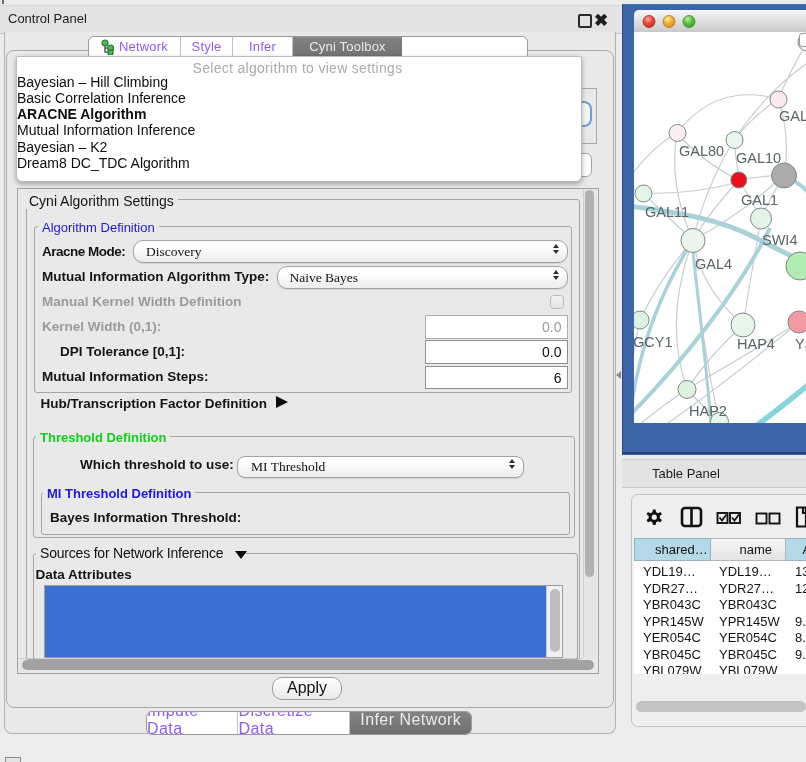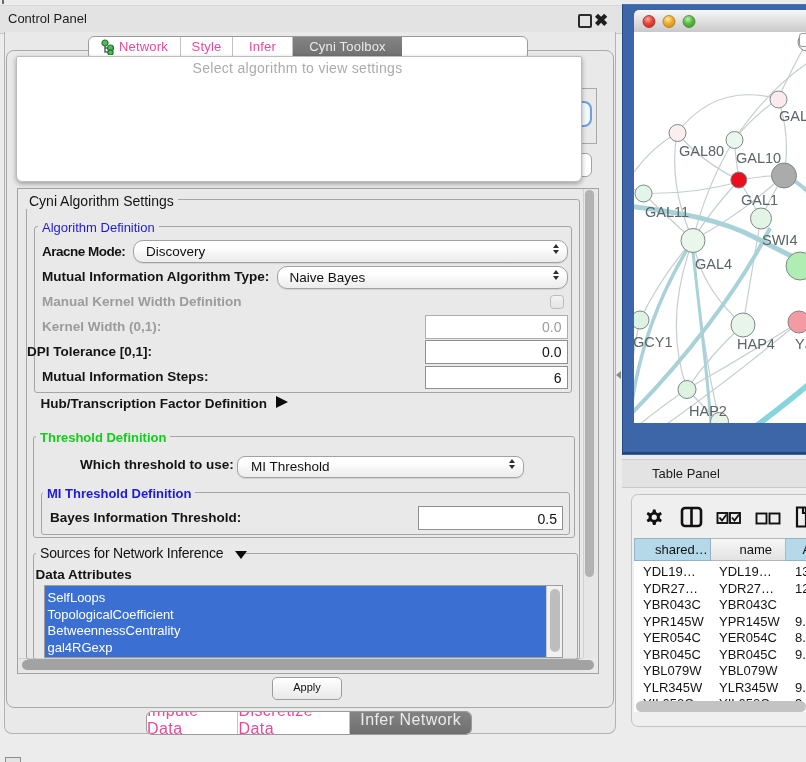--- a/index.html
+++ b/index.html
@@ -5,35 +5,35 @@
   html,body{margin:0;padding:0;}
   #root{position:relative;width:806px;height:762px;background:#ececec;overflow:hidden;
         font-family:"Liberation Sans",sans-serif;font-size:13px;color:#111;}
   .abs{position:absolute;}
   .lbl{position:absolute;font-weight:bold;font-size:13.5px;white-space:nowrap;color:#141414;}
   .gray{color:#9b9b9b;}
   .groupbox{position:absolute;border:1px solid #a5a5a5;border-radius:3px;box-shadow:inset 0 0 0 0 #fff;}
   .gtitle{position:absolute;background:#e9e9e9;padding:0 4px;white-space:nowrap;font-size:13px;}
   .combo{position:absolute;background:linear-gradient(#ffffff 30%,#f3f3f3 70%,#ececec);border:1px solid #a2a2a2;
          border-radius:10px;box-shadow:0 1px 1px rgba(0,0,0,0.10);}
-  .combo .ctext{position:absolute;top:3px;white-space:nowrap;font-size:13.5px;}
+  .combo .ctext{position:absolute;top:3px;white-space:nowrap;font-size:13.5px;font-family:Liberation Serif, serif;}
   .carrows{position:absolute;width:10px;display:flex;flex-direction:column;align-items:center;}
   .tri-up{width:0;height:0;border-left:3.6px solid transparent;border-right:3.6px solid transparent;
           border-bottom:4.6px solid #2e2e2e;margin-bottom:2.4px;}
   .tri-dn{width:0;height:0;border-left:3.6px solid transparent;border-right:3.6px solid transparent;
           border-top:4.6px solid #2e2e2e;}
   .tfield{position:absolute;background:#fff;border:1px solid #8f8f8f;}
   .tfield span{position:absolute;right:5px;top:3px;font-size:14px;}
   .seg{position:absolute;background:#fff;border:1px solid #9b9b9b;border-radius:6px;
        display:flex;align-items:center;overflow:hidden;font-size:13px;letter-spacing:0.2px;}
   .seg.b{font-size:16px;letter-spacing:0.45px;}
   .seg.t .s{padding-bottom:3px;}
   .seg.b .s{padding-bottom:7px;}
   .seg .s{height:100%;display:flex;align-items:center;justify-content:center;
-          border-right:1px solid #c2c2c2;color:#ec4899;box-sizing:border-box;}
+          border-right:1px solid #c2c2c2;color:#8b5cf6;box-sizing:border-box;}
   .seg .s:last-child{border-right:none;}
   .seg .sel{background:linear-gradient(#838383,#6f6f6f);color:#ebebeb;border-right-color:#686868;}
 </style>
 </head>
 <body>
 <div id="root">
 
   <div class="abs" style="left:0;top:5px;width:622px;height:27px;background:#e3e3e3;
        border-top:1px solid #d8d8d8;border-bottom:1px solid #c6c6c6;"></div>
   <div class="abs" style="left:8px;top:11px;font-size:13px;color:#1c1c1c;">Control Panel</div>
@@ -94,21 +94,21 @@
   </div>
 
   <div class="lbl gray" style="left:42px;top:293.5px;">Manual Kernel Width Definition</div>
   <div class="abs" style="left:550px;top:295px;width:12px;height:12px;border:1px solid #bbb;border-radius:3.5px;background:linear-gradient(#f2f2f2,#e4e4e4);"></div>
 
   <div class="lbl gray" style="left:42px;top:318.5px;">Kernel Width (0,1):</div>
   <div class="tfield" style="left:424.5px;top:315px;width:141px;height:21.5px;border-color:#adadad;">
       <span class="gray">0.0</span>
     </div>
 
-  <div class="lbl" style="left:27px;top:343.5px;text-align:center;">DPI Tolerance [0,1]:</div>
+  <div class="lbl" style="left:60px;top:343.5px;text-align:center;">DPI Tolerance [0,1]:</div>
   <div class="tfield" style="left:424.5px;top:340px;width:141px;height:22px;">
       <span>0.0</span>
     </div>
 
   <div class="lbl" style="left:42px;top:368.5px;">Mutual Information Steps:</div>
   <div class="tfield" style="left:424.5px;top:365.5px;width:141px;height:21.5px;">
       <span>6</span>
     </div>
 
   <div class="lbl" style="left:40.5px;top:396px;">Hub/Transcription Factor Definition</div>
@@ -123,54 +123,56 @@
     <span class="ctext" style="left:13px;top:2.5px;">MI Threshold</span>
     <span class="carrows" style="right:6px;top:2.5px;">
         <span class="tri-up"></span>
         <span class="tri-dn"></span>
       </span>
   </div>
 
   <div class="groupbox" style="left:41px;top:492px;width:527px;height:41px;"></div>
   <div class="gtitle" style="left:43px;top:486px;color:#1d1ad8;font-weight:bold;">MI Threshold Definition</div>
   <div class="lbl" style="left:50px;top:509.5px;">Bayes Information Threshold:</div>
-  <div class="tfield" style="left:418px;top:506px;width:143px;height:22px;">
-      <span style="top:3.5px;">0.5</span>
-    </div>
 
   <div class="groupbox" style="left:32.5px;top:553px;width:543px;height:104.5px;"></div>
   <div class="gtitle" style="left:36px;top:545px;font-size:14px;letter-spacing:-0.2px;padding:0 21px 0 4px;">Sources for Network Inference</div>
   <div class="abs" style="left:235px;top:550.5px;width:0;height:0;border-left:6.5px solid transparent;
        border-right:6.5px solid transparent;border-top:8.5px solid #0c0c0c;"></div>
   <div class="lbl" style="left:35.5px;top:567px;">Data Attributes</div>
 
   <div class="abs" style="left:43.5px;top:585px;width:517px;height:70.5px;border:1px solid #9d9d9d;background:#3b6fd1;">
-    <div style="position:absolute;left:3px;top:4px;color:#fff;line-height:16.5px;white-space:nowrap;">
-      SelfLoops<br>TopologicalCoefficient<br>BetweennessCentrality<br>gal4RGexp
-    </div>
     <div style="position:absolute;right:0;top:0;width:14.5px;height:70.5px;background:#f1f1f1;border-left:1px solid #c9c9c9;"></div>
     <div style="position:absolute;right:2px;top:3px;width:10px;height:63px;background:#bdbdbd;border-radius:5px;"></div>
   </div>
 
   <div class="abs" style="left:272px;top:677px;width:68px;height:21px;background:linear-gradient(#ffffff,#e9e9e9);
-       border:1px solid #9d9d9d;border-radius:5px;text-align:center;line-height:19px;font-size:11px;">Apply</div>
+       border:1px solid #9d9d9d;border-radius:10px;text-align:center;line-height:19px;font-size:16px;">Apply</div>
 
   <div class="seg b" style="left:146px;top:711px;width:324px;height:22px;">
     <div class="s" style="width:97px;">Impute Data</div>
     <div class="s" style="width:119px;">Discretize Data</div>
     <div class="s sel" style="width:128px;">Infer Network</div>
   </div>
 
   <div class="abs" style="left:560px;top:88px;width:35px;height:54px;border:1px solid #a9a9a9;"></div>
   <div class="abs" style="left:560px;top:101px;width:28px;height:22px;border:2px solid #6f9fd8;border-radius:8px;background:#f4f8fc;"></div>
   <div class="abs" style="left:560px;top:153px;width:30px;height:22px;border:1px solid #a2a2a2;border-radius:6px;background:#fff;"></div>
 
   <div class="abs" style="left:15.5px;top:56px;width:564px;height:123.5px;background:#fff;border:1px solid #bcbcbc;
        border-radius:2px 2px 6px 6px;box-shadow:0 2px 5px rgba(0,0,0,0.32);"></div>
   <div class="abs" style="left:15.5px;top:59.5px;width:564px;text-align:center;color:#ababab;font-size:14px;letter-spacing:0.3px;">Select algorithm to view settings</div>
+  <div class="abs" style="left:17px;top:74px;line-height:16.15px;color:#0d0d0d;font-size:14px;white-space:nowrap;">
+    Bayesian – Hill Climbing<br>
+    Basic Correlation Inference<br>
+    <span style="font-weight:bold;">ARACNE Algorithm</span><br>
+    Mutual Information Inference<br>
+    Bayesian – K2<br>
+    Dream8 DC_TDC Algorithm
+  </div>
 
   <div class="abs" style="left:616px;top:371px;width:0;height:0;border-top:4px solid transparent;
        border-bottom:4px solid transparent;border-right:5px solid #8a8a8a;"></div>
 
   <div class="abs" style="left:5px;top:757px;width:14px;height:10px;border:1px solid #8d8d8d;background:#e3e3e3;"></div>
 
   <div class="abs" style="left:622px;top:4px;width:184px;height:450px;background:#3c66a8;
        border-left:1px solid #27497e;border-top:1px solid #4a74b4;"></div>
   <div class="abs" style="left:622px;top:452px;width:184px;height:2px;background:#24457a;"></div>
 
@@ -296,21 +298,21 @@
       <path d="M79.5 13.5 L82 16.5 L86.5 10.5" stroke-width="1.8"></path>
       <path d="M92 13.5 L94.5 16.5 L99 10.5" stroke-width="1.8"></path>
     </g>
     <g fill="none" stroke="#111" stroke-width="1.9">
       <rect x="116.5" y="9.5" width="10" height="10"></rect>
       <rect x="129.5" y="9.5" width="10" height="10"></rect>
     </g>
     <path d="M157 3.5 L166 3.5 L166 22.5 L157 22.5 Z M163 3.5 L163 9 L166 9" fill="none" stroke="#111" stroke-width="2.2"></path>
   </svg>
 
-  <div class="abs" style="left:634px;top:538px;width:172px;height:174px;background:#fff;overflow:hidden;">
+  <div class="abs" style="left:634px;top:538px;width:172px;height:136px;background:#fff;overflow:hidden;">
     <div style="position:absolute;left:0;top:0;width:76.5px;height:23px;background:#b5d9e8;border:1px solid #93b3c3;
          line-height:22px;box-sizing:border-box;padding-left:20px;">shared…</div>
     <div style="position:absolute;left:76.5px;top:0;width:75px;height:23px;background:linear-gradient(#f6f6f6,#e3e3e3);
          border:1px solid #b5b5b5;border-left:none;line-height:22px;box-sizing:border-box;padding-left:29px;">name</div>
     <div style="position:absolute;left:151.5px;top:0;width:29px;height:23px;background:#b5d9e8;border:1px solid #93b3c3;
          border-left:none;line-height:22px;padding-left:17px;box-sizing:border-box;">A</div>
     <div style="position:absolute;left:9px;top:26px;line-height:16.5px;color:#141414;">
       YDL19…<br>YDR27…<br>YBR043C<br>YPR145W<br>YER054C<br>YBR045C<br>YBL079W<br>YLR345W<br>YIL052C
     </div>
     <div style="position:absolute;left:85px;top:26px;line-height:16.5px;color:#141414;">

